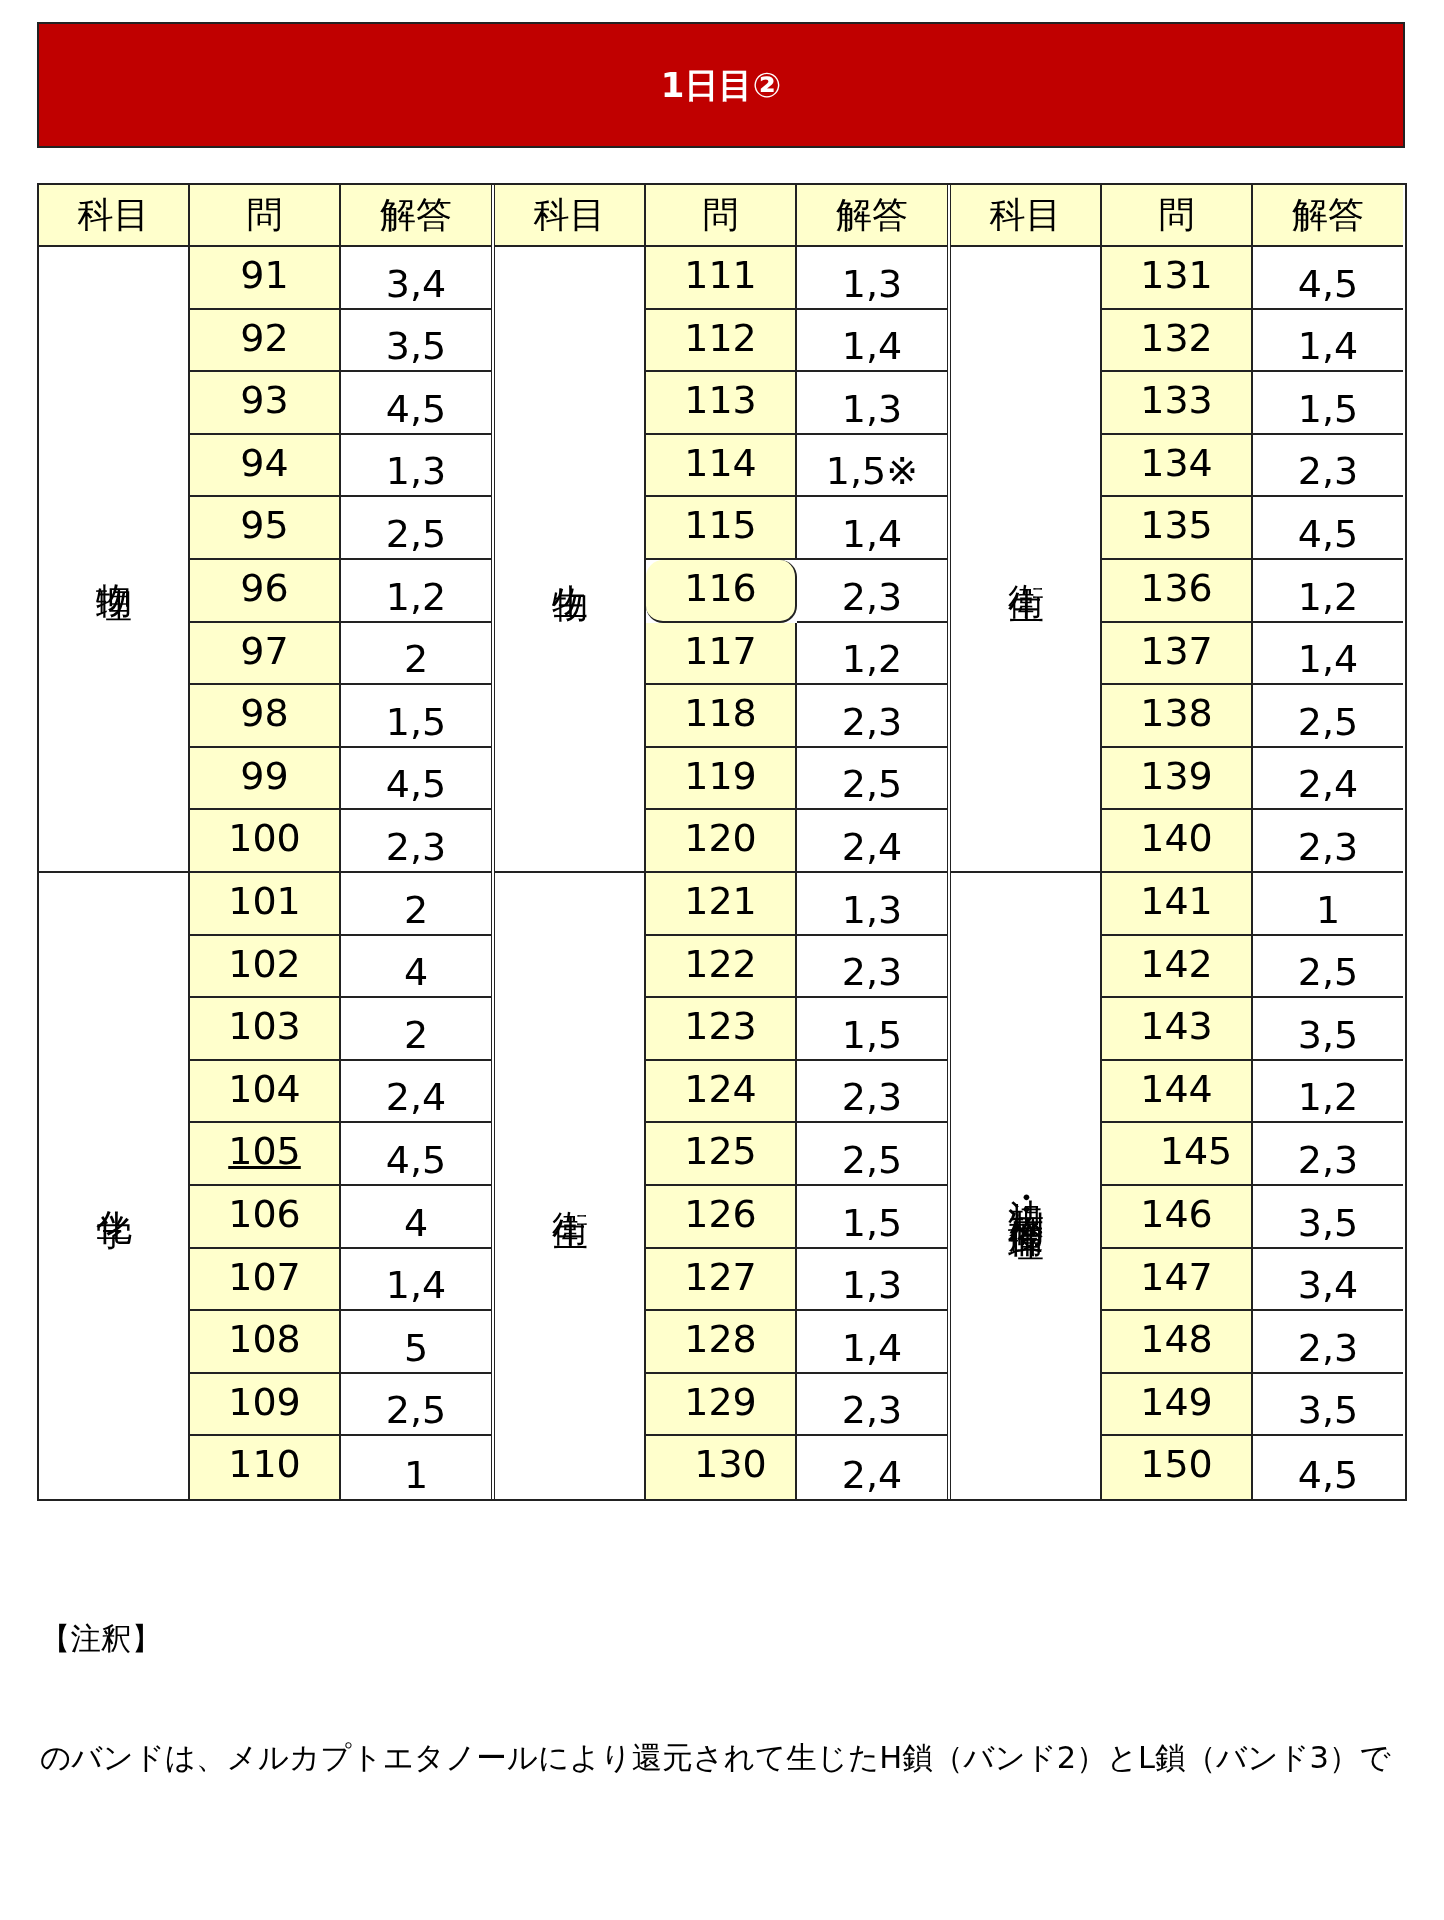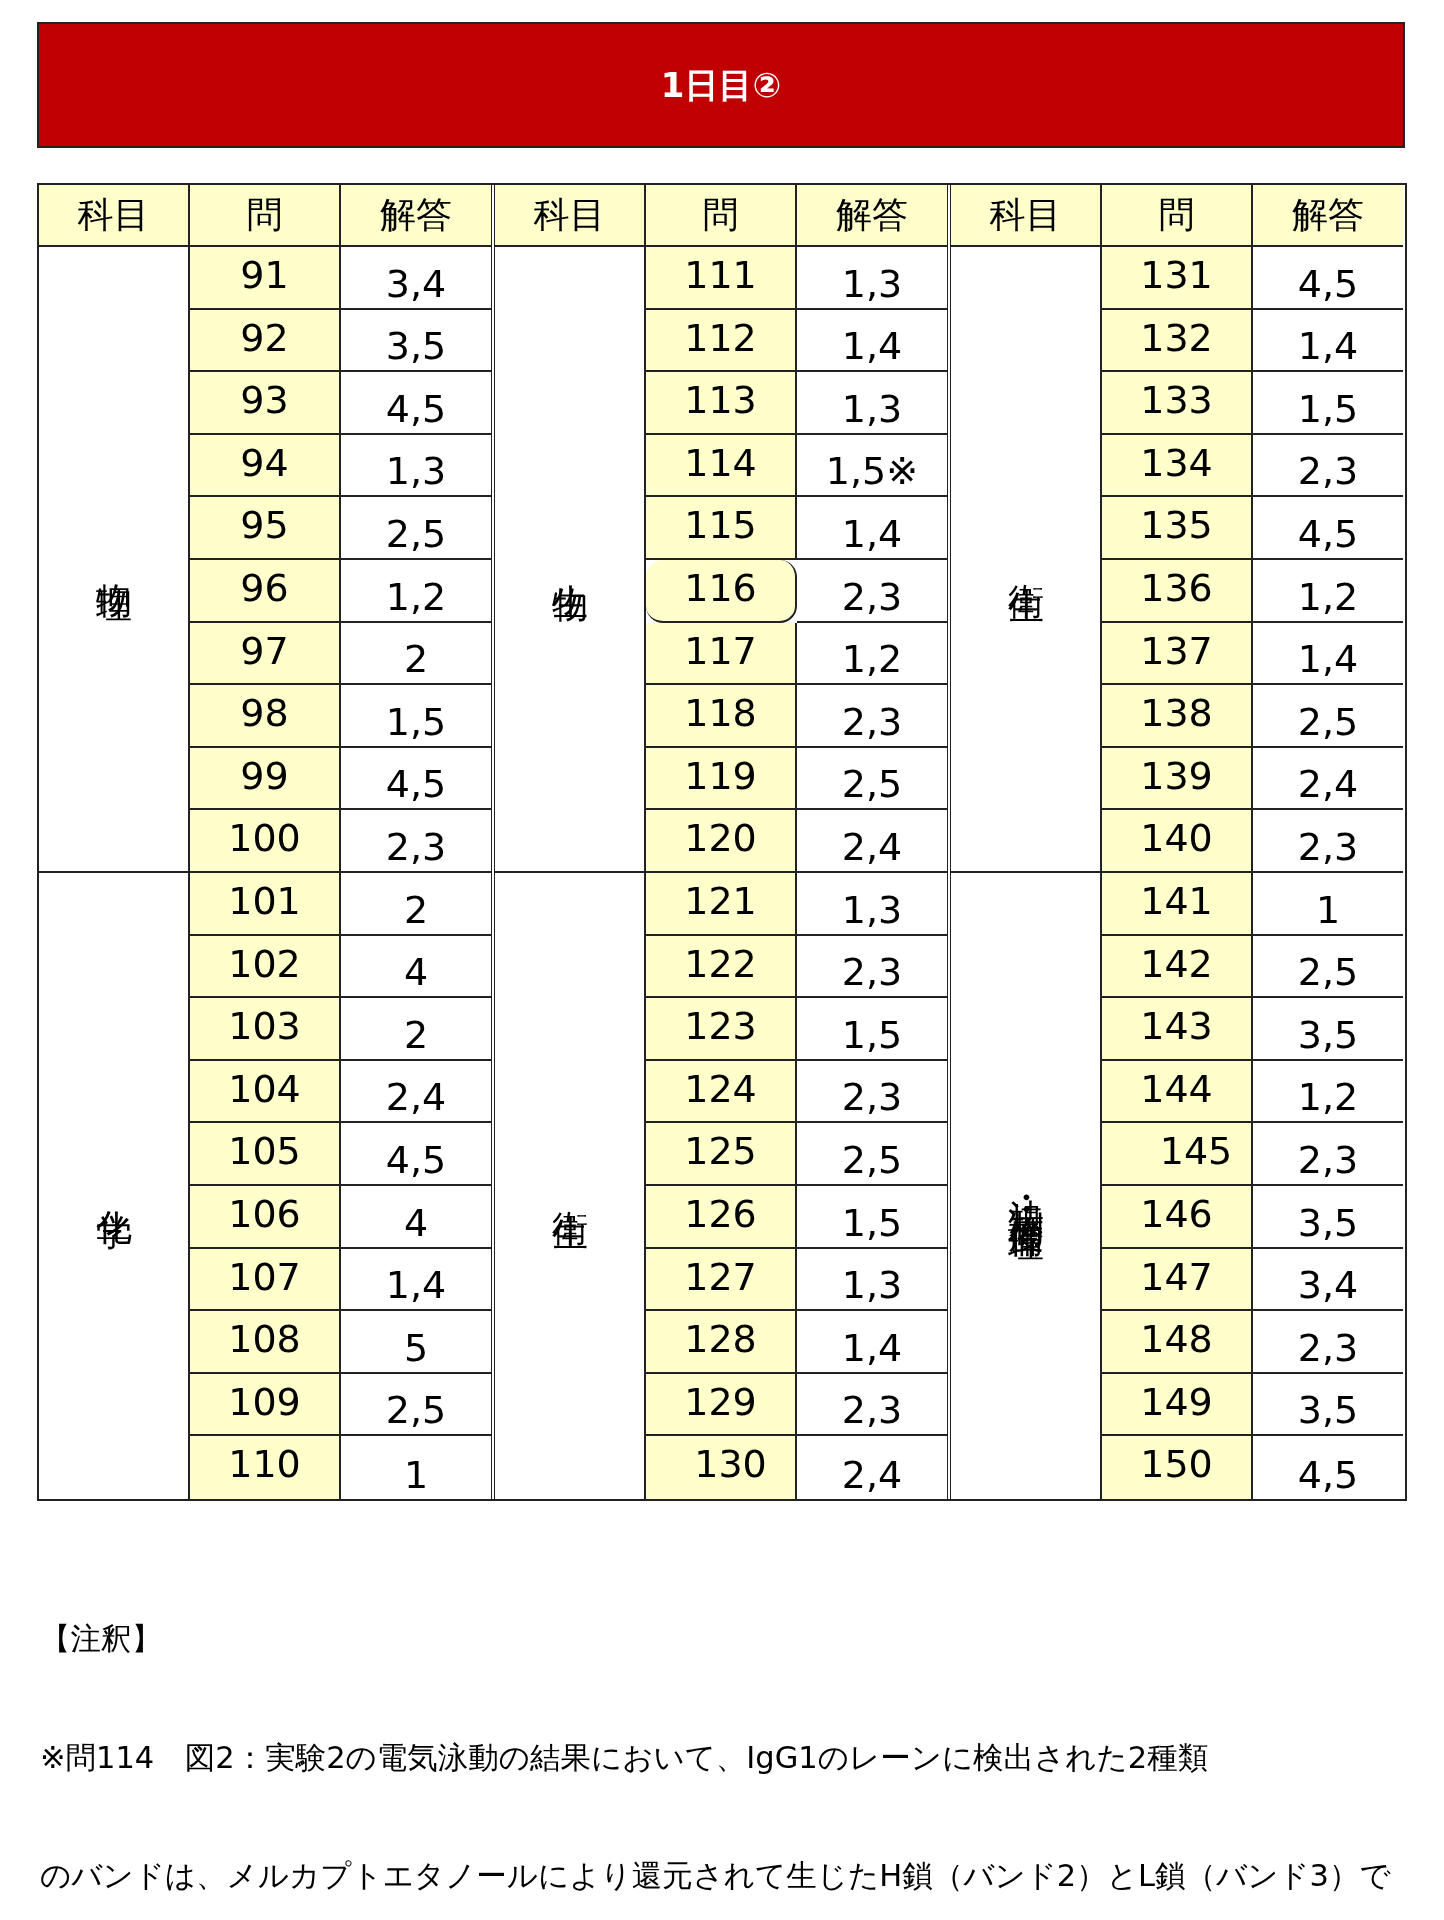--- a/index.html
+++ b/index.html
@@ -64,21 +64,21 @@
       <div class="cell ans last-col" style="grid-area: 11 / 3;">2,3</div>
       <div class="cell subj last-row" style="grid-area: 12 / 1 / span 10;">化学</div>
       <div class="cell num" style="grid-area: 12 / 2;">101</div>
       <div class="cell ans last-col" style="grid-area: 12 / 3;">2</div>
       <div class="cell num" style="grid-area: 13 / 2;">102</div>
       <div class="cell ans last-col" style="grid-area: 13 / 3;">4</div>
       <div class="cell num" style="grid-area: 14 / 2;">103</div>
       <div class="cell ans last-col" style="grid-area: 14 / 3;">2</div>
       <div class="cell num" style="grid-area: 15 / 2;">104</div>
       <div class="cell ans last-col" style="grid-area: 15 / 3;">2,4</div>
-      <div class="cell num" style="grid-area: 16 / 2;">105</div>
+      <div class="cell num" style="grid-area: 16 / 2; text-decoration: underline;">105</div>
       <div class="cell ans last-col" style="grid-area: 16 / 3;">4,5</div>
       <div class="cell num" style="grid-area: 17 / 2;">106</div>
       <div class="cell ans last-col" style="grid-area: 17 / 3;">4</div>
       <div class="cell num" style="grid-area: 18 / 2;">107</div>
       <div class="cell ans last-col" style="grid-area: 18 / 3;">1,4</div>
       <div class="cell num" style="grid-area: 19 / 2;">108</div>
       <div class="cell ans last-col" style="grid-area: 19 / 3;">5</div>
       <div class="cell num" style="grid-area: 20 / 2;">109</div>
       <div class="cell ans last-col" style="grid-area: 20 / 3;">2,5</div>
       <div class="cell num last-row" style="grid-area: 21 / 2;">110</div>
@@ -175,20 +175,19 @@
       <div class="cell ans last-col" style="grid-area: 19 / 3;">2,3</div>
       <div class="cell num" style="grid-area: 20 / 2;">149</div>
       <div class="cell ans last-col" style="grid-area: 20 / 3;">3,5</div>
       <div class="cell num last-row" style="grid-area: 21 / 2;">150</div>
       <div class="cell ans last-col last-row" style="grid-area: 21 / 3;">4,5</div>
     </div>
   </div>
 
 <div class="notes">
   <div>【注釈】</div>
-  <div>※問114　図2：実験2の電気泳動の結果において、IgG1のレーンに検出された2種類</div>
   <div>のバンドは、メルカプトエタノールにより還元されて生じたH鎖（バンド2）とL鎖（バンド3）で</div>
   
   
   
   
   
 </div>
 
 </body></html>

